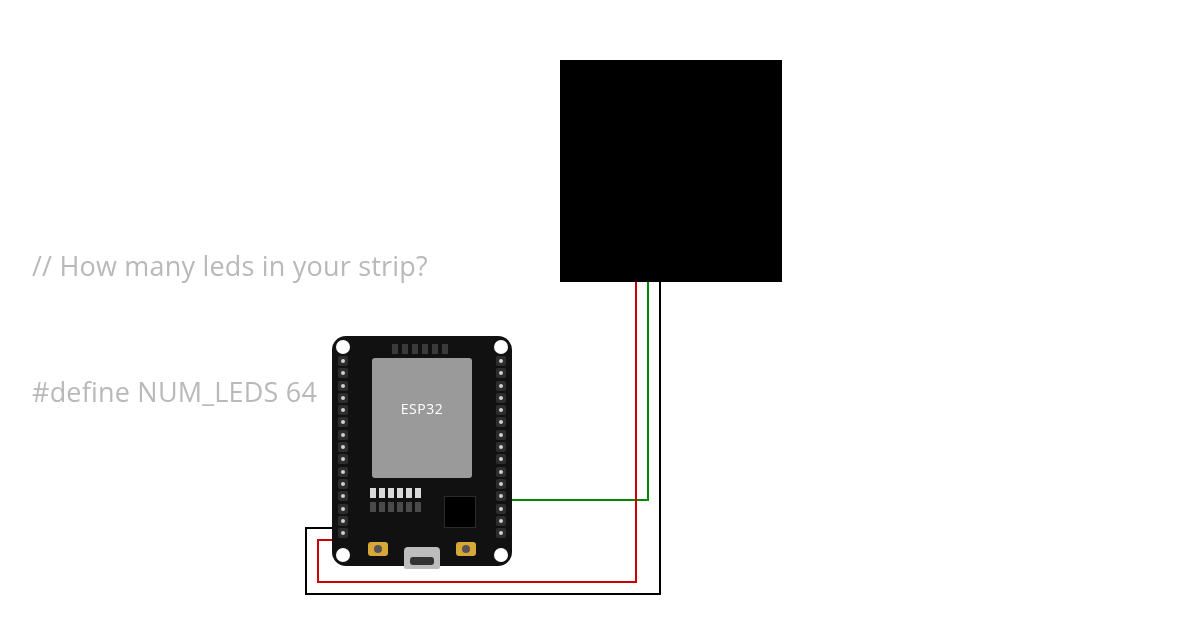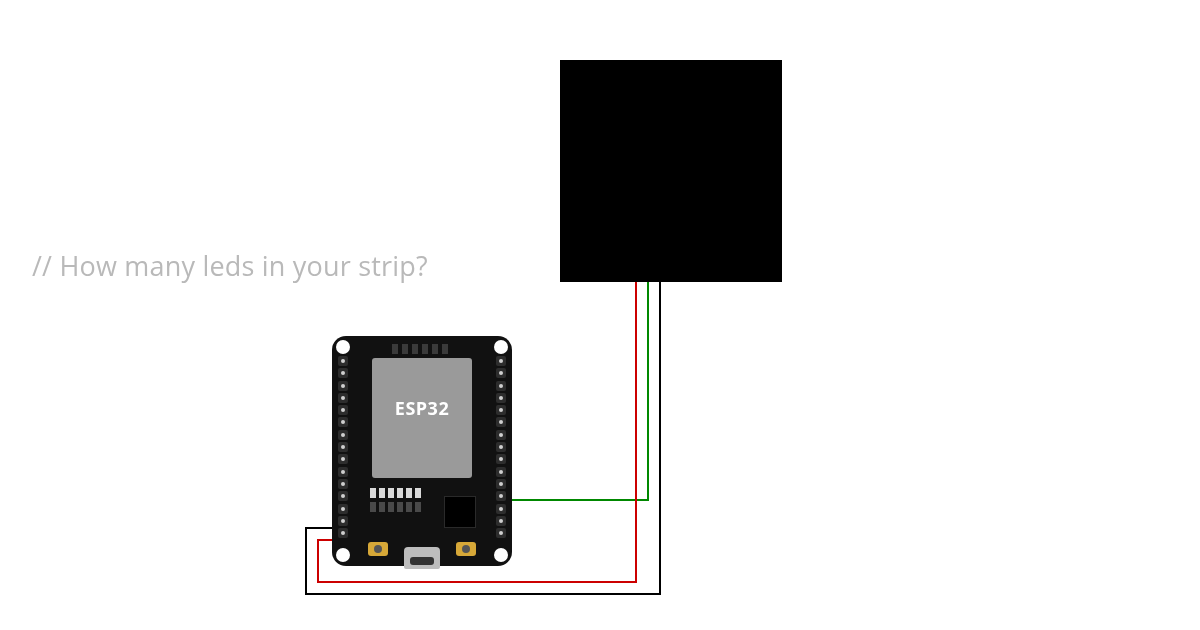--- a/index.html
+++ b/index.html
@@ -102,22 +102,22 @@
     left: 40px; top: 22px;
     width: 100px; height: 120px;
     background: #9a9a9a;
     border-radius: 3px;
     display: flex;
     align-items: center;
     justify-content: center;
   }
   .shield-label {
     color: #ffffff;
-    font-size: 18px;
-    font-weight: 700;
+    font-size: 14px;
+    font-weight: 400;
     letter-spacing: 0.5px;
     margin-top: -20px;
   }
   .antenna {
     position: absolute;
     left: 60px; top: 8px;
     width: 60px; height: 10px;
     display: flex;
     gap: 4px;
   }
@@ -189,20 +189,21 @@
     background:#555555;
     border-radius:50%;
   }
 </style>
 </head>
 <body>
 
 <div class="code-layer">
   <span class="line"></span>
   <span class="line">// How many leds in your strip?</span>
+  <span class="line">#define NUM_LEDS 64</span>
   <span class="line"></span>
   
   
   
   
   
   <span class="line"></span>
   
 </div>
 

